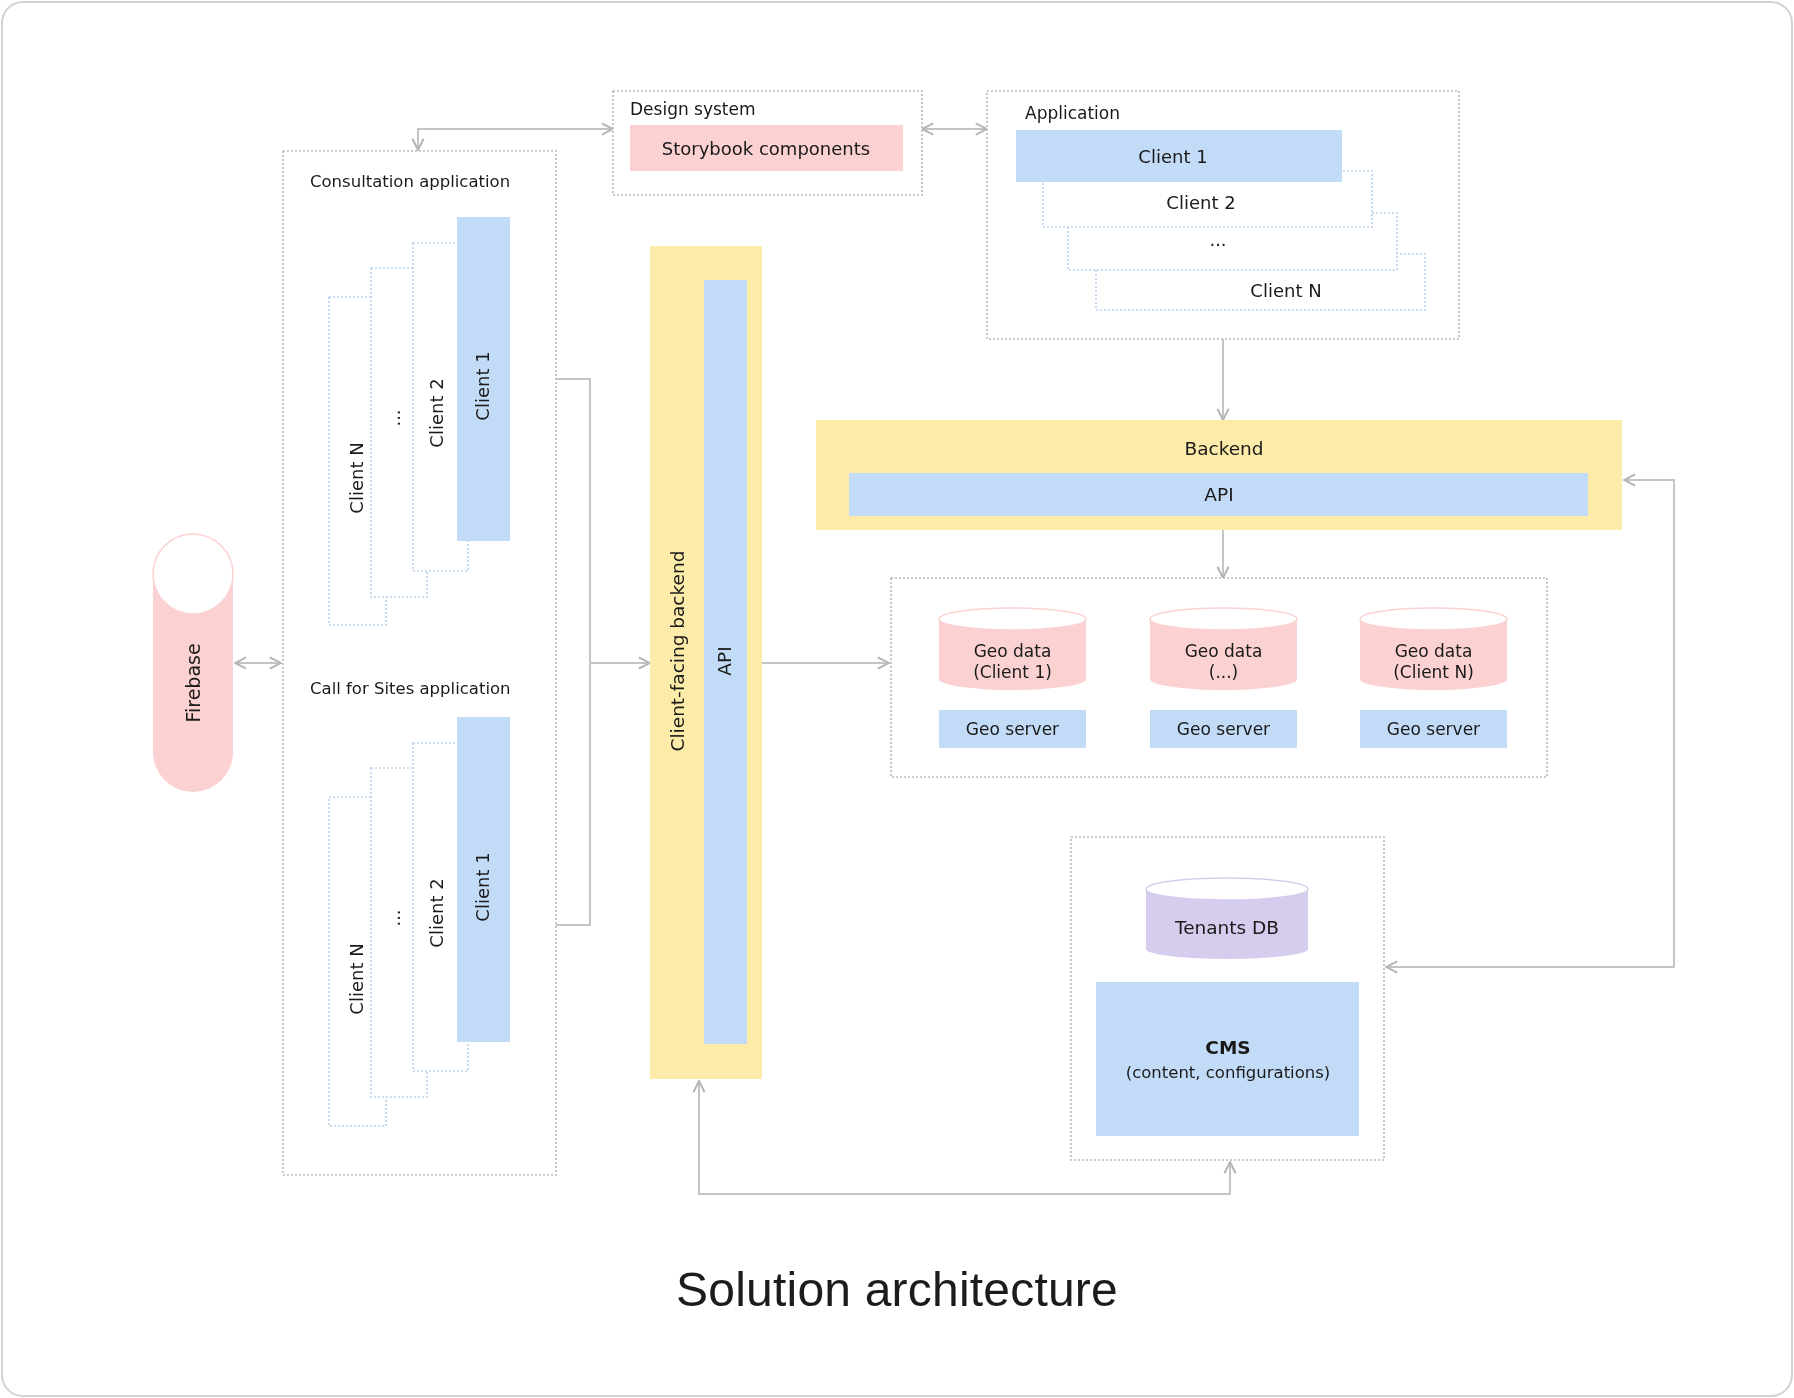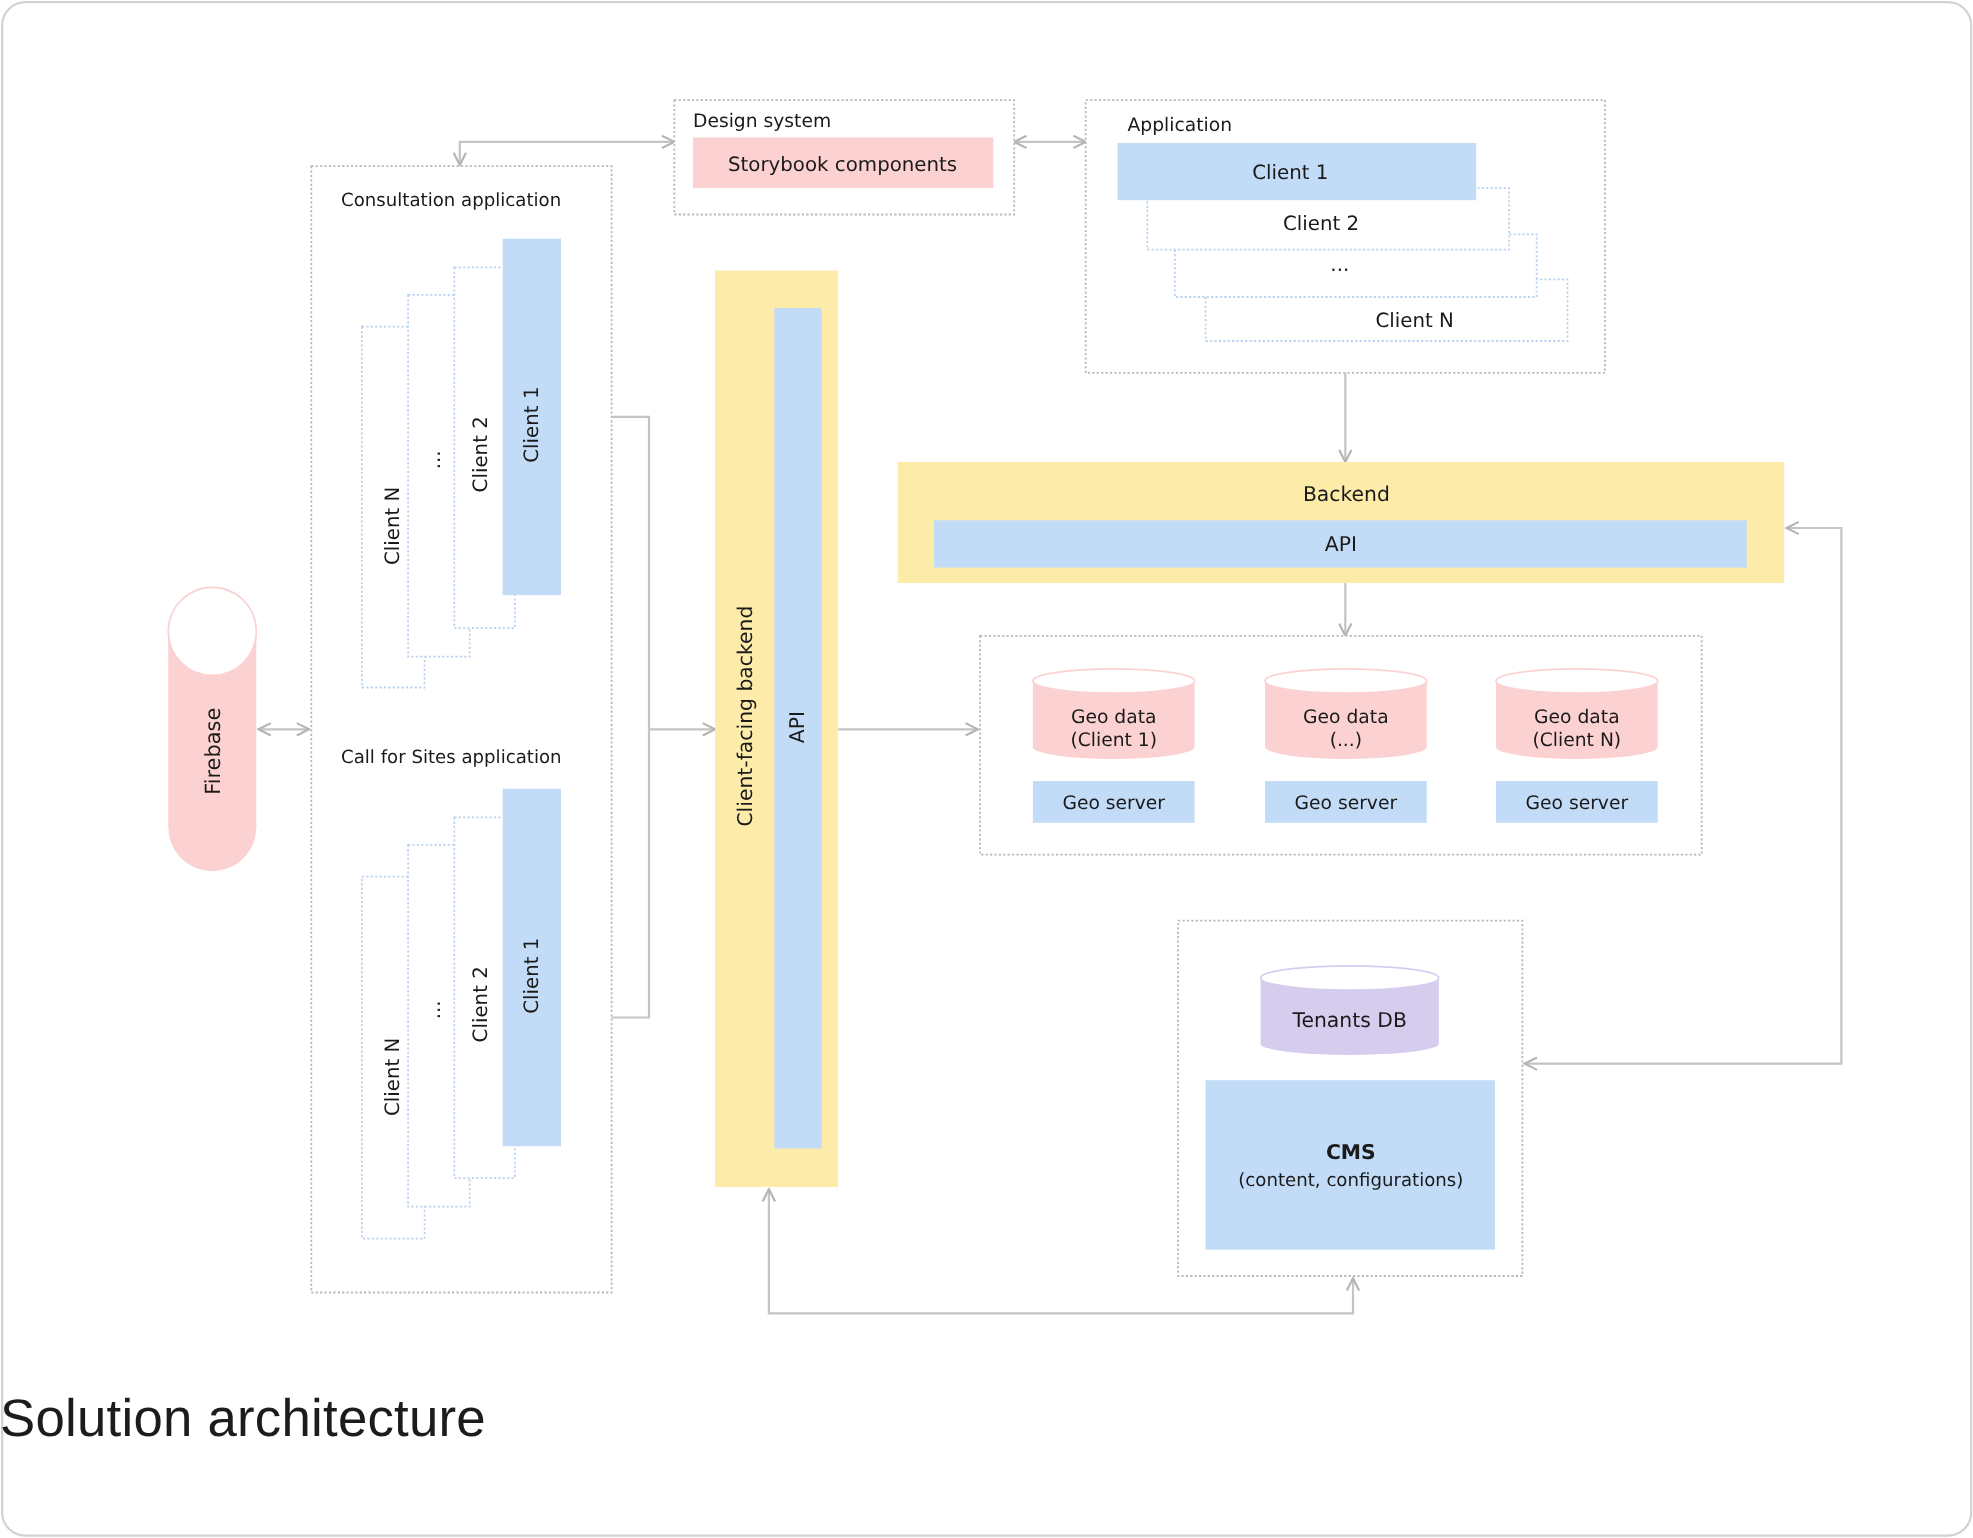--- a/index.html
+++ b/index.html
@@ -2,21 +2,21 @@
 <html><head>
 <meta charset="utf-8">
 <style>
   html, body { margin: 0; padding: 0; background: #ffffff; }
   body { width: 1794px; height: 1398px; position: relative; overflow: hidden;
          font-family: "DejaVu Sans", sans-serif; }
   .frame { position: absolute; left: 1px; top: 1px; width: 1788px; height: 1392px;
            border: 2px solid #d2d2d2; border-radius: 22px; background: #fff; }
   svg#diagram { position: absolute; left: 0; top: 0; }
   .lbl { font-family: "DejaVu Sans", sans-serif; fill: #1a1a1a; }
-  .caption { position: absolute; left: 0; width: 1794px; top: 1262px; text-align: left;
+  .caption { position: absolute; left: 0; width: 1794px; top: 1262px; text-align: center;
              font-family: "Liberation Sans", sans-serif; font-size: 48px; color: #1c1c1c;
              letter-spacing: 0.2px; }
 </style>
 </head>
 <body>
 
 <div class="frame"></div>
 
 <svg id="diagram" width="1794" height="1398" viewBox="0 0 1794 1398">
   <defs>

